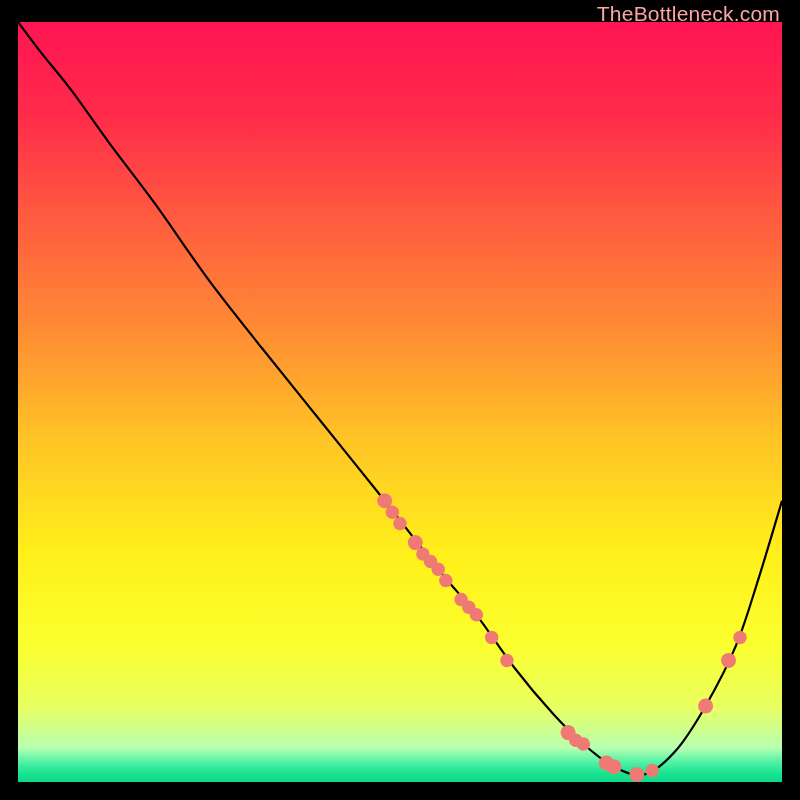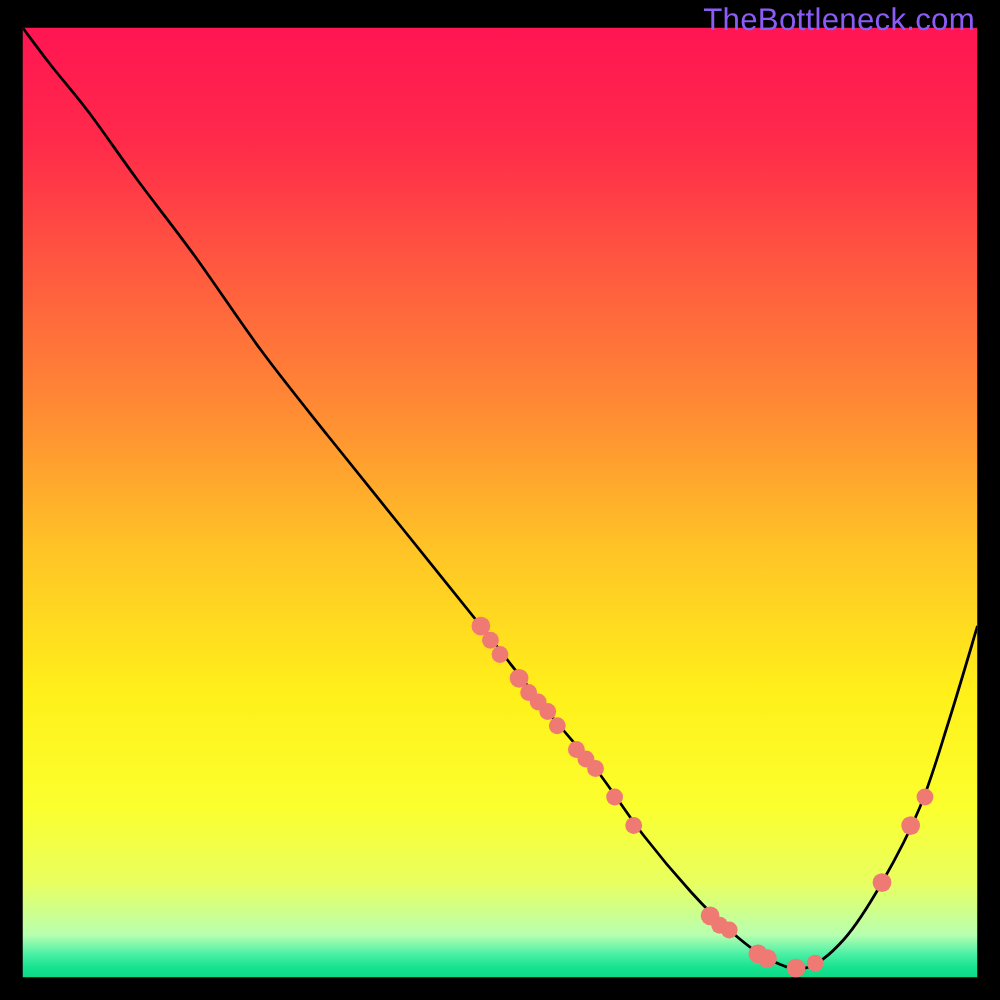--- a/index.html
+++ b/index.html
@@ -16,22 +16,22 @@
     left: 18px;
     top: 22px;
     width: 764px;
     height: 760px;
     background: #000;
   }
   .watermark {
     position: absolute;
     top: 2px;
     right: 20px;
-    color: #8b5cf6;
-    font-size: 25px;
+    color: #fca5a5;
+    font-size: 21px;
     font-weight: 500;
     letter-spacing: 0.2px;
     z-index: 50;
     user-select: none;
   }
   svg { display: block; }
 </style>
 </head>
 <body>
 

